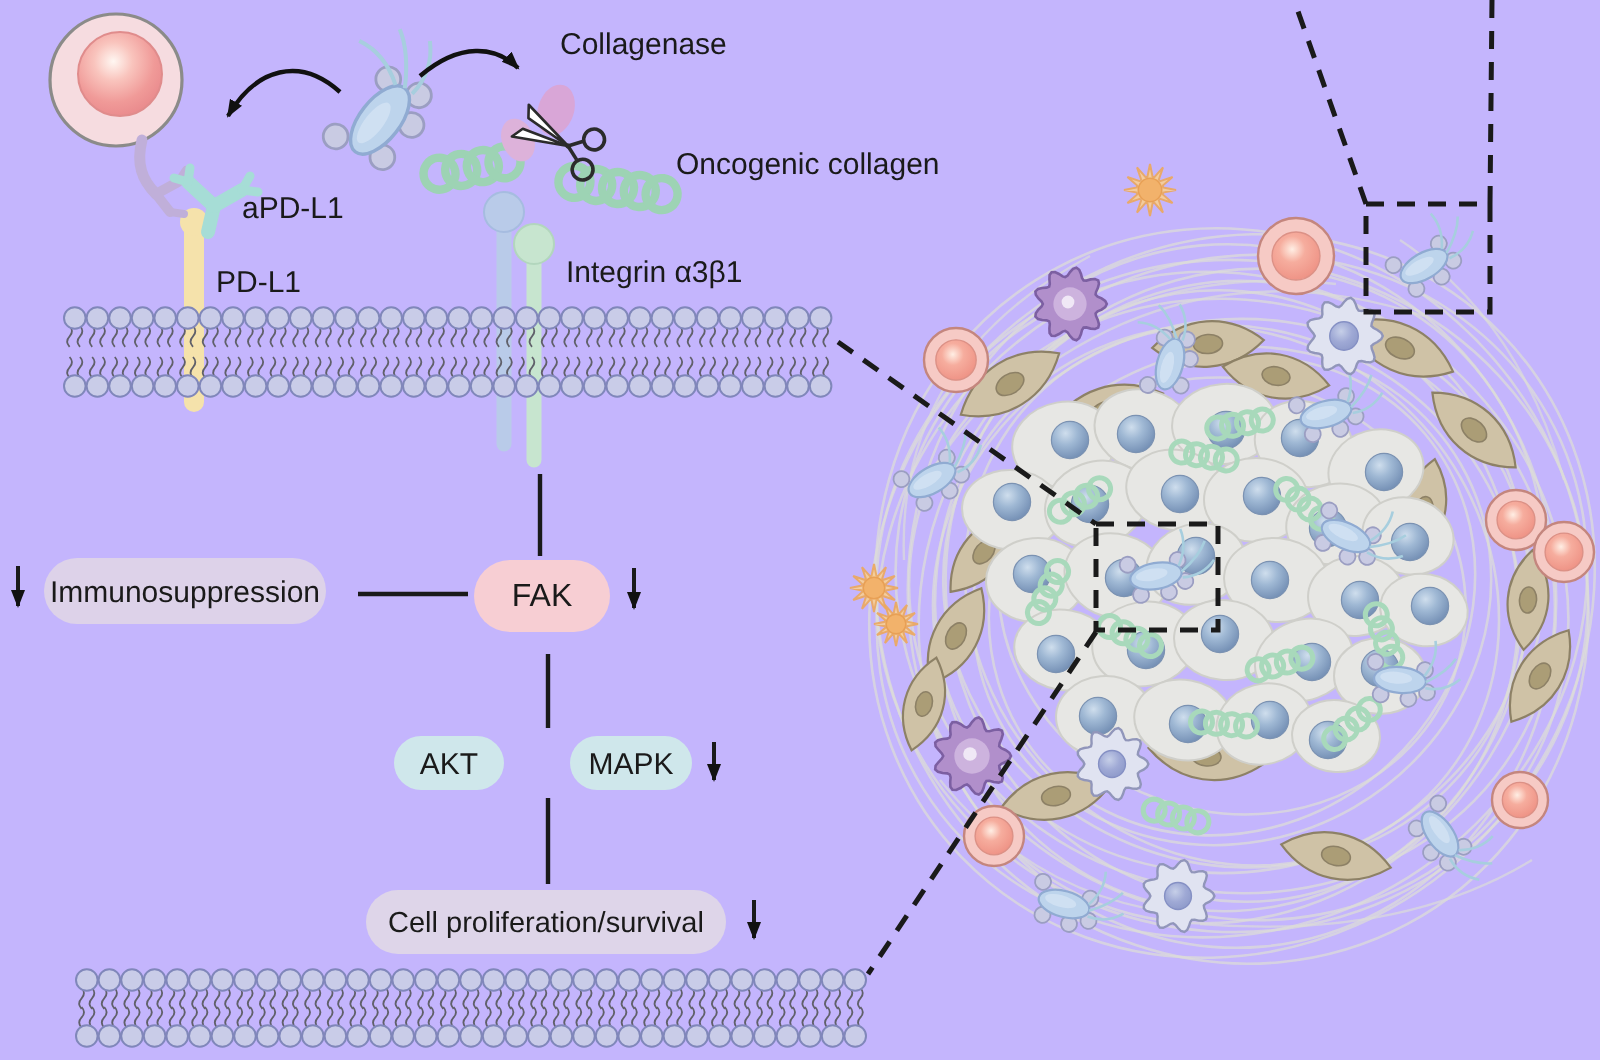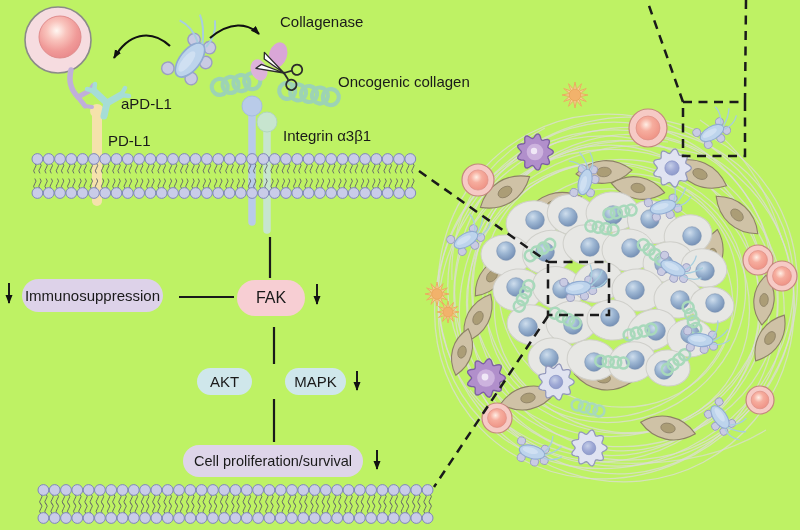--- a/index.html
+++ b/index.html
@@ -1,16 +1,16 @@
 <!DOCTYPE html>
 <html style="--membrane-fill: #c9cce8; --membrane-stroke: #8087ba; --tail-color: #60606a; --line-color: #1a1a1a; --text-color: #1a1a1a; --pill-pink: #f7ced3; --pill-blue: #cfe7eb; --pill-lavender: #ddd2e9; --collagen-green: #9dd3b4; --integrin-blue: #b9cbe9; --integrin-green: #c7e5cf; --pdl1-yellow: #f5e2ab; --apdl1-teal: #a6ddd6; --pd1-purple: #c0afd9; --collagenase-pink: #d9a6d7; --tcell-fill: #f6dce0; --tcell-stroke: #8b8b89; --bacteria-fill: #bdd4ec; --bacteria-stroke: #90abd2; --vesicle-fill: #c9cbe3; --vesicle-stroke: #9b9ec2; --flagella-color: #a7cede; --fibroblast-fill: #cfc2a6; --fibroblast-stroke: #8d8166; --fibroblast-nucleus: #ab9d76; --tumor-fill: #e7e7e4; --tumor-stroke: #cfcfca; --pink-cell-fill: #f6cac5; --pink-cell-stroke: #c4867e; --purple-cell-fill: #b18fcb; --purple-cell-stroke: #7c5fa2; --lavender-cell-fill: #e0e3f1; --lavender-cell-stroke: #9196ba; --orange-cell-fill: #f7cf97; --orange-cell-stroke: #eca95f; --fiber-color: #dcdcd8;"><head>
 <meta charset="utf-8">
 <style>
   html,body{margin:0;padding:0;background:#fff;}
-  #stage{width:800px;height:530px;position:relative;background:#bef264;overflow:hidden;}
+  #stage{width:800px;height:530px;position:relative;background:#c4b5fd;overflow:hidden;}
   svg{display:block;}
   text{font-family:"Liberation Sans","DejaVu Sans",sans-serif;fill:var(--text-color,#1a1a1a);}
   .lbl{font-size:15px;}
   .pill-text{font-size:15px;}
   .pill-text-lg{font-size:16px;}
   .pill-text-sm{font-size:14.5px;}
   .lipid{fill:var(--membrane-fill);stroke:var(--membrane-stroke);stroke-width:1;}
   .tail{fill:none;stroke:var(--tail-color);stroke-width:0.9;}
   .sigline{stroke:var(--line-color);stroke-width:2.2;fill:none;}
   .dash{stroke:var(--line-color);stroke-width:2.5;fill:none;stroke-dasharray:9 6.5;}

